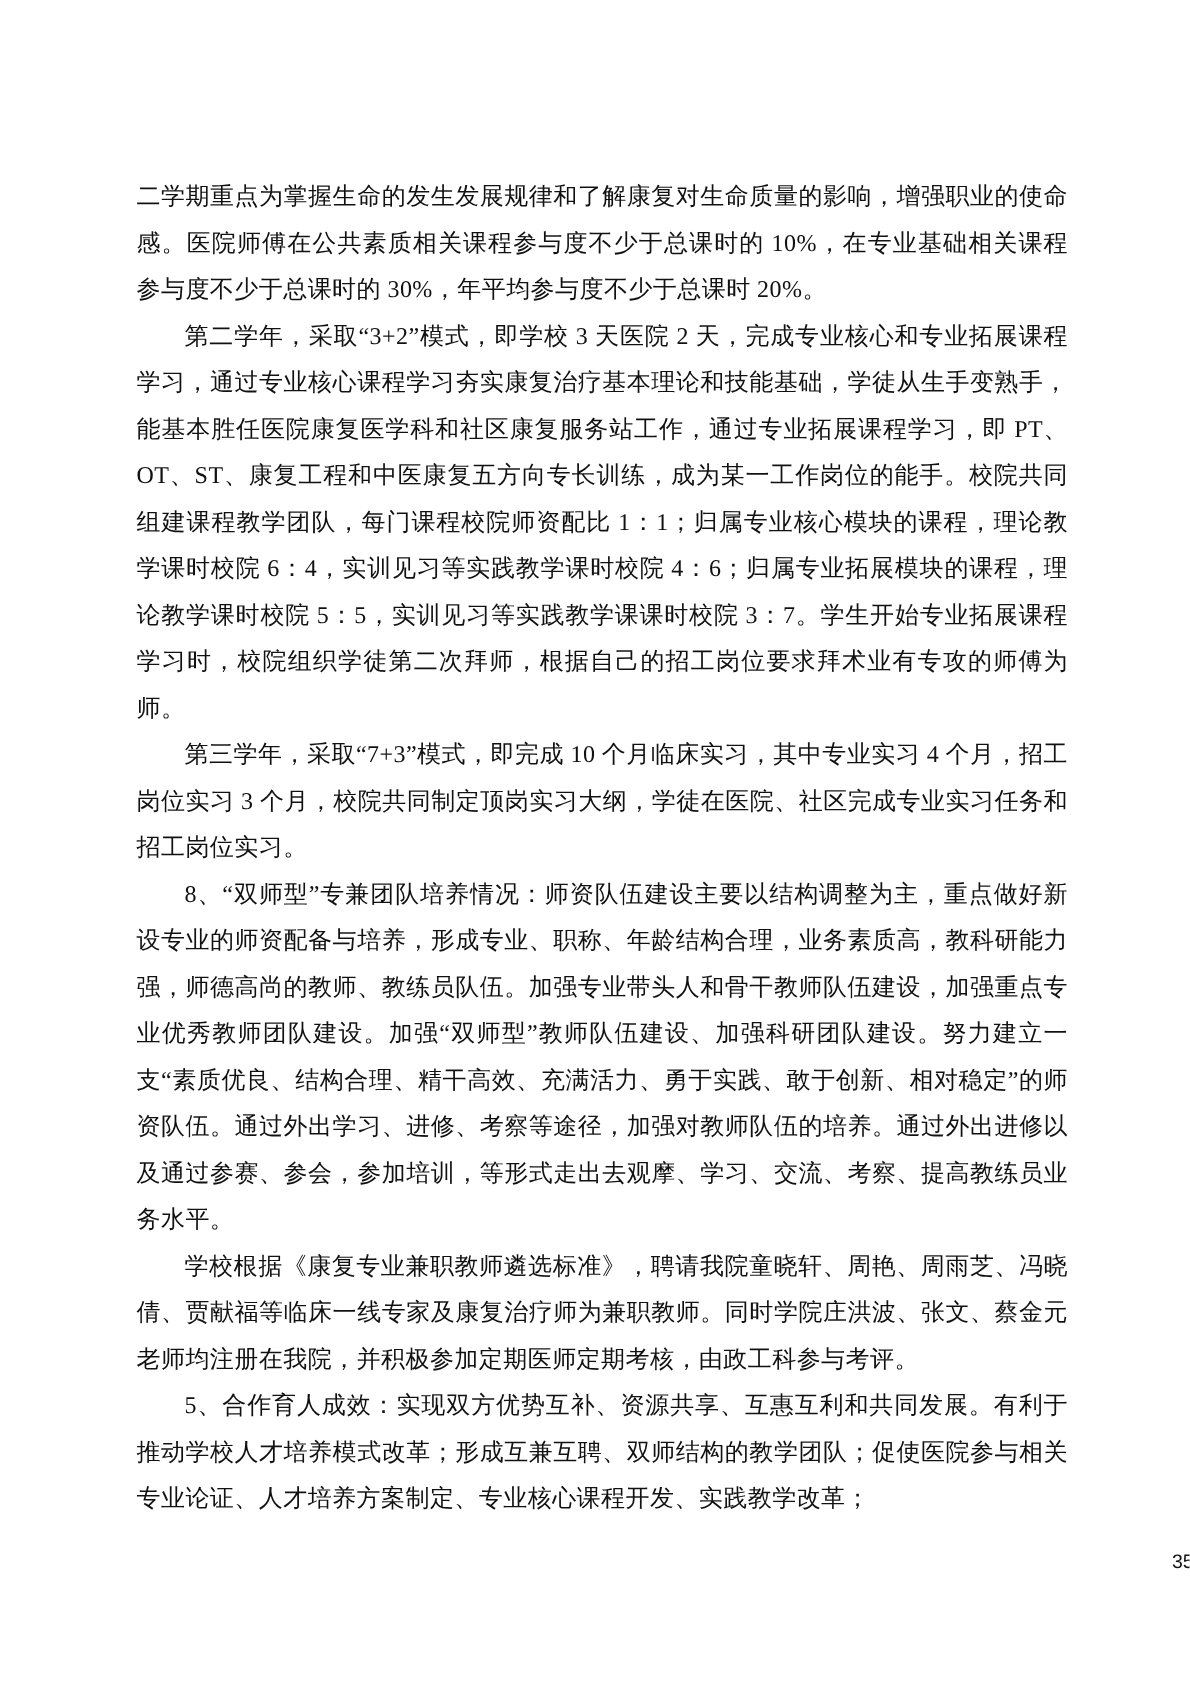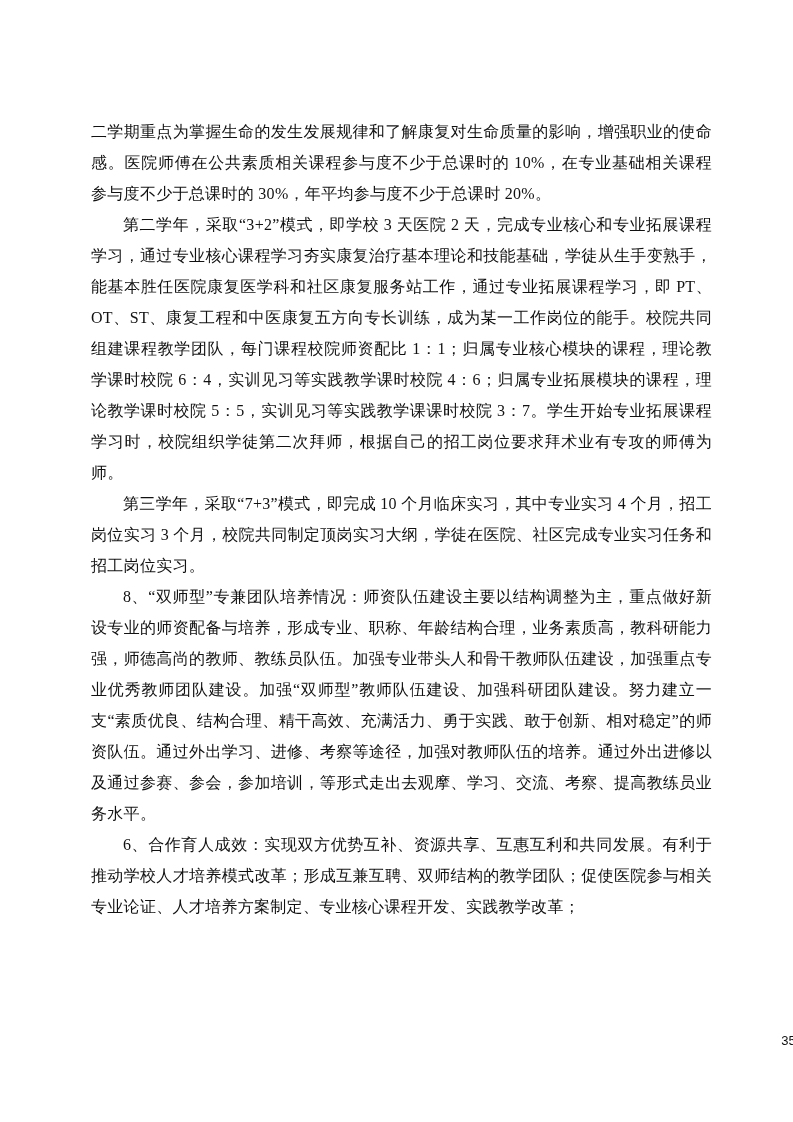--- a/index.html
+++ b/index.html
@@ -56,16 +56,17 @@
 </style>
 </head>
 <body>
 
 <div class="page">
   <div class="text-block">
     <p class="para">二学期重点为掌握生命的发生发展规律和了解康复对生命质量的影响，增强职业的使命感。医院师傅在公共素质相关课程参与度不少于总课时的 10%，在专业基础相关课程参与度不少于总课时的 30%，年平均参与度不少于总课时 20%。</p>
     <p class="para indent">第二学年，采取“3+2”模式，即学校 3 天医院 2 天，完成专业核心和专业拓展课程学习，通过专业核心课程学习夯实康复治疗基本理论和技能基础，学徒从生手变熟手，能基本胜任医院康复医学科和社区康复服务站工作，通过专业拓展课程学习，即 PT、OT、ST、康复工程和中医康复五方向专长训练，成为某一工作岗位的能手。校院共同组建课程教学团队，每门课程校院师资配比 1：1；归属专业核心模块的课程，理论教学课时校院 6：4，实训见习等实践教学课时校院 4：6；归属专业拓展模块的课程，理论教学课时校院 5：5，实训见习等实践教学课课时校院 3：7。学生开始专业拓展课程学习时，校院组织学徒第二次拜师，根据自己的招工岗位要求拜术业有专攻的师傅为师。</p>
     <p class="para indent">第三学年，采取“7+3”模式，即完成 10 个月临床实习，其中专业实习 4 个月，招工岗位实习 3 个月，校院共同制定顶岗实习大纲，学徒在医院、社区完成专业实习任务和招工岗位实习。</p>
     <p class="para indent">8、“双师型”专兼团队培养情况：师资队伍建设主要以结构调整为主，重点做好新设专业的师资配备与培养，形成专业、职称、年龄结构合理，业务素质高，教科研能力强，师德高尚的教师、教练员队伍。加强专业带头人和骨干教师队伍建设，加强重点专业优秀教师团队建设。加强“双师型”教师队伍建设、加强科研团队建设。努力建立一支“素质优良、结构合理、精干高效、充满活力、勇于实践、敢于创新、相对稳定”的师资队伍。通过外出学习、进修、考察等途径，加强对教师队伍的培养。通过外出进修以及通过参赛、参会，参加培训，等形式走出去观摩、学习、交流、考察、提高教练员业务水平。</p>
-    <p class="para indent">6、合作育人成效：实现双方优势互补、资源共享、互惠互利和共同发展。有利于推动学校人才培养模式改革；形成互兼互聘、双师结构的教学团队；促使医院参与相关专业论证、人才培养方案制定、专业核心课程开发、实践教学改革；</p>
+    <p class="para indent">学校根据《康复专业兼职教师遴选标准》，聘请我院童晓轩、周艳、周雨芝、冯晓倩、贾献福等临床一线专家及康复治疗师为兼职教师。同时学院庄洪波、张文、蔡金元老师均注册在我院，并积极参加定期医师定期考核，由政工科参与考评。</p>
+    <p class="para indent">5、合作育人成效：实现双方优势互补、资源共享、互惠互利和共同发展。有利于推动学校人才培养模式改革；形成互兼互聘、双师结构的教学团队；促使医院参与相关专业论证、人才培养方案制定、专业核心课程开发、实践教学改革；</p>
   </div>
   <div class="page-number">355</div>
 </div>
 
 </body></html>

